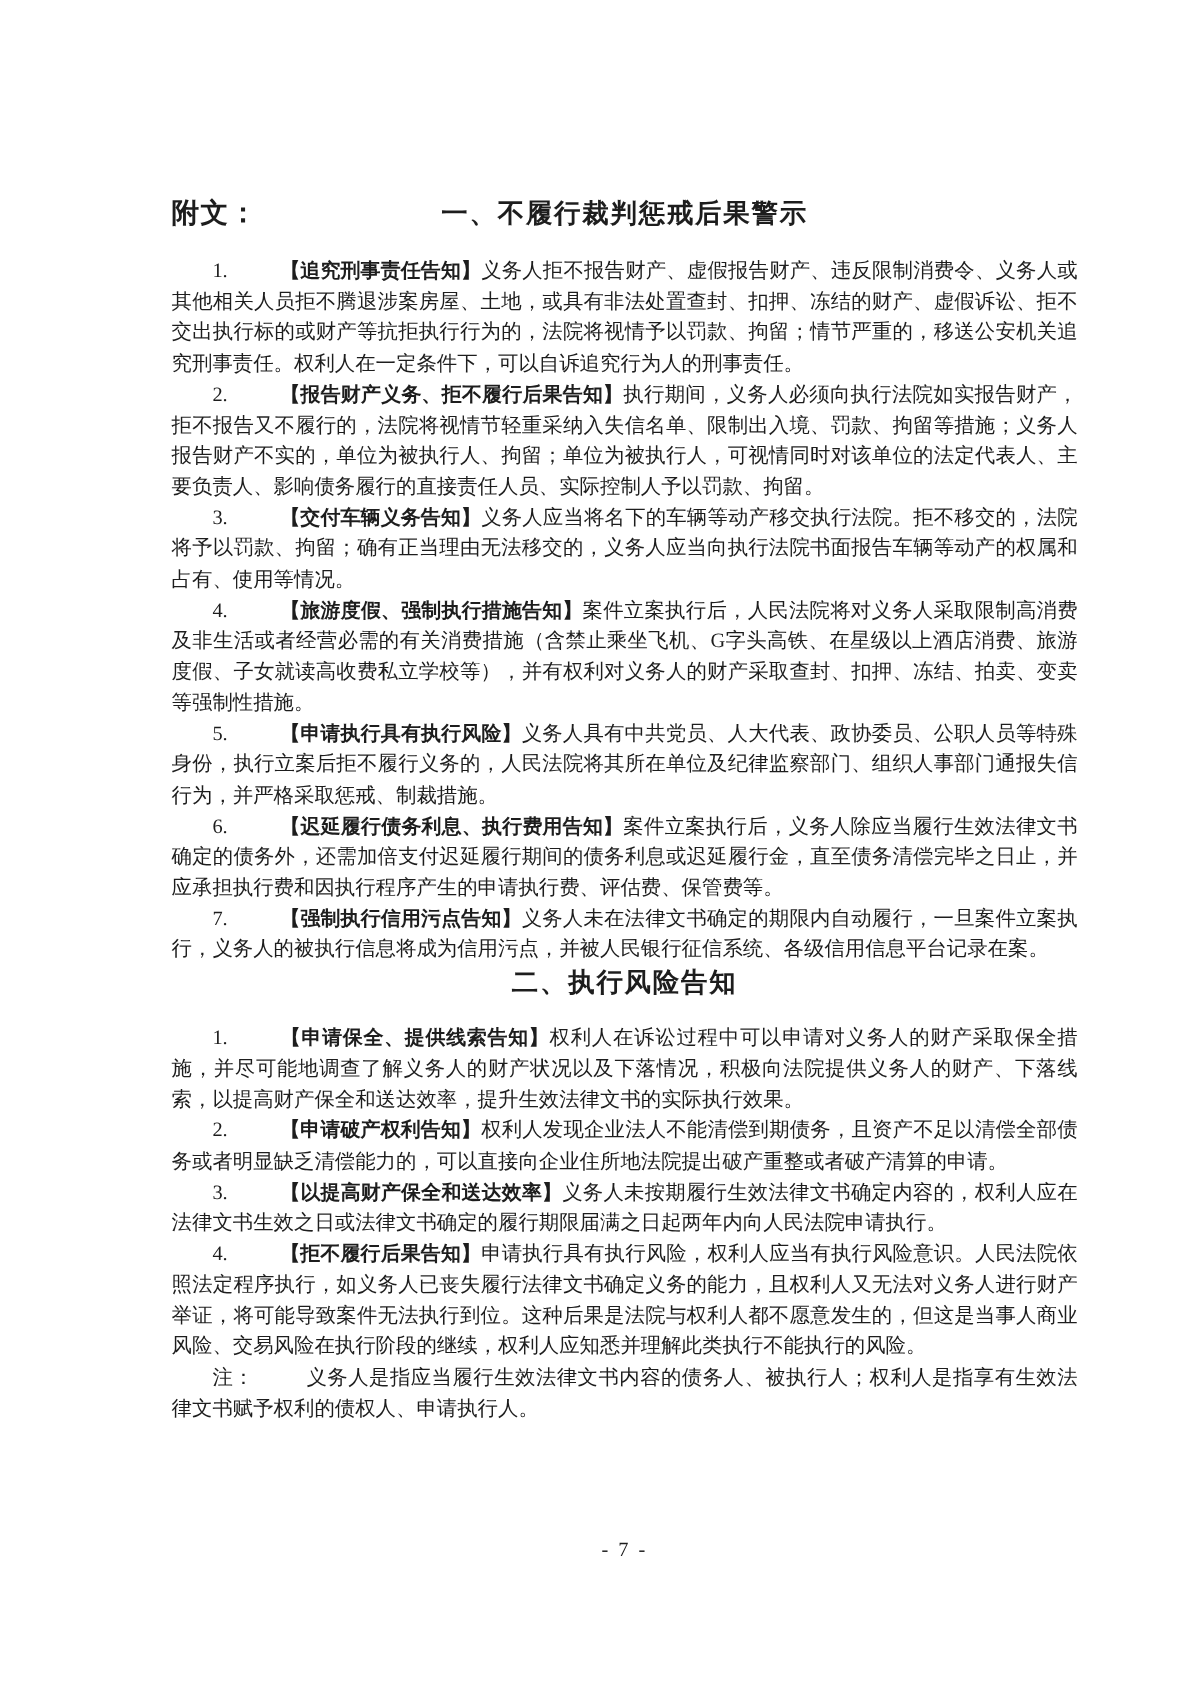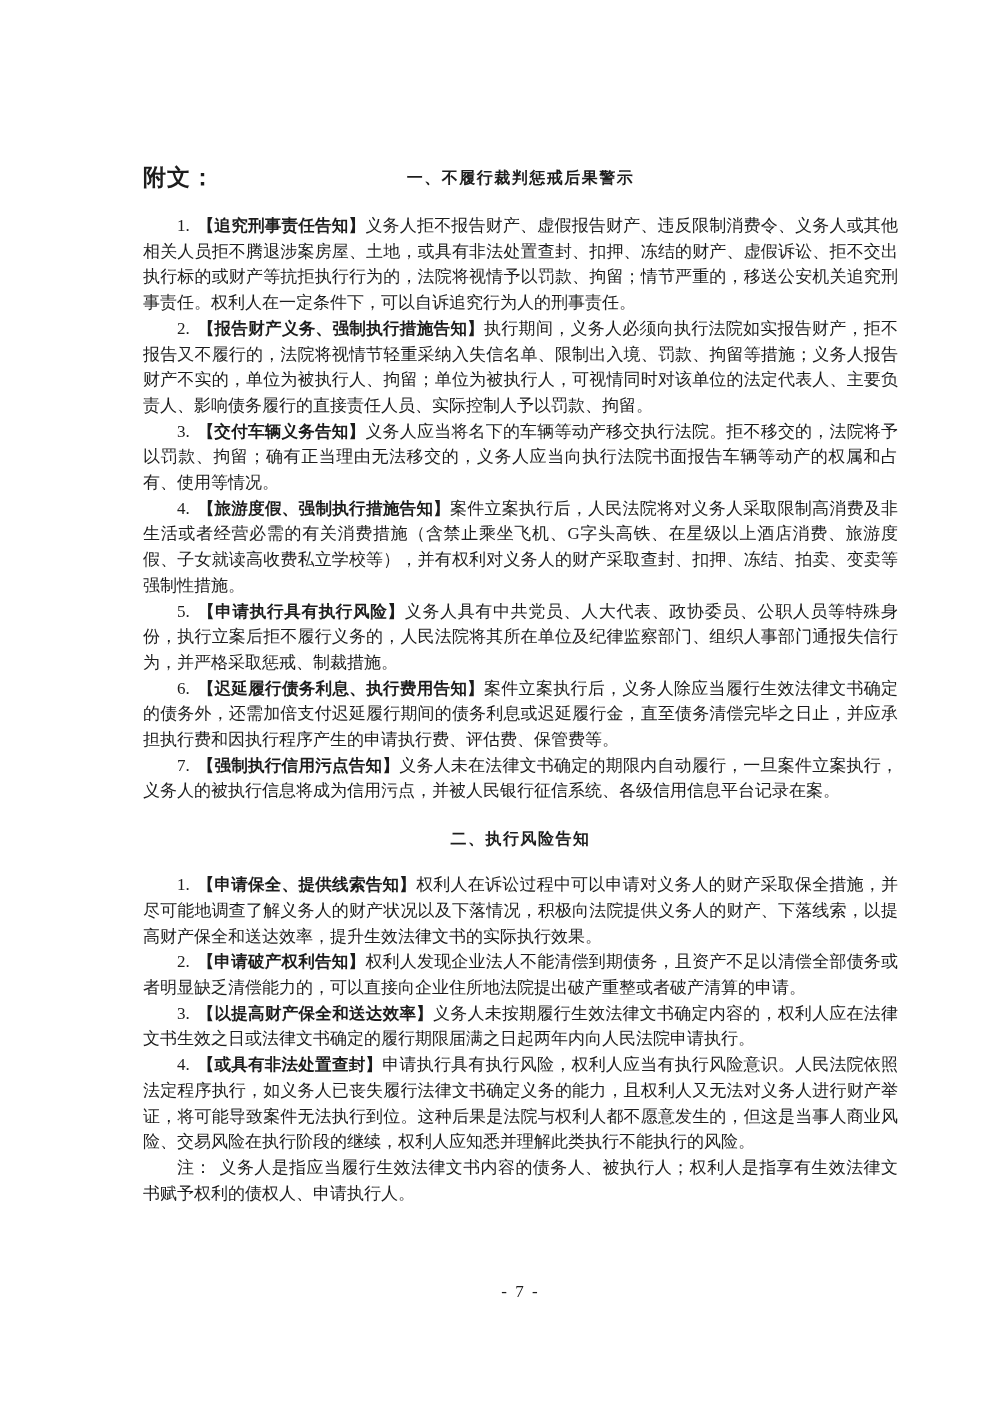--- a/index.html
+++ b/index.html
@@ -31,42 +31,43 @@
     font-family: "Liberation Sans", "DejaVu Sans", sans-serif;
     font-weight: bold;
     font-size: 23px;
     letter-spacing: 1px;
   }
   .sec-title {
     margin: 0;
     text-align: center;
     font-family: "Liberation Sans", "DejaVu Sans", sans-serif;
     font-weight: bold;
-    font-size: 16px;
+    font-size: 22px;
     letter-spacing: 1.5px;
     line-height: 29px;
   }
   .sec-title.second {
-    margin: 20px 0 19px 0;
+    margin: 0 0 19px 0;
   }
   .para {
     margin: 0;
     text-indent: 2em;
     font-size: 17px;
     line-height: 25.7px;
     text-align: justify;
     word-break: break-all;
   }
   .pnum {
     margin-right: 0.45em;
   }
   .ptag {
     font-weight: bold;
     font-family: "Liberation Sans", "DejaVu Sans", sans-serif;
     font-size: 16.6px;
+    margin-left: 36px;
   }
   .page-number {
     position: absolute;
     left: 143px;
     width: 755px;
     top: 1282px;
     text-align: center;
     font-size: 17px;
     letter-spacing: 2px;
     color: #1d1d1d;
@@ -77,33 +78,33 @@
 
 <div class="page">
 
   <div class="heading-row">
     <span class="attach-label">附文：</span>
     <h1 class="sec-title">一、不履行裁判惩戒后果警示</h1>
   </div>
 
   <div class="section">
     <p class="para"><span class="pnum">1.</span><span class="ptag">【追究刑事责任告知】</span><span class="pbody">义务人拒不报告财产、虚假报告财产、违反限制消费令、义务人或其他相关人员拒不腾退涉案房屋、土地，或具有非法处置查封、扣押、冻结的财产、虚假诉讼、拒不交出执行标的或财产等抗拒执行行为的，法院将视情予以罚款、拘留；情节严重的，移送公安机关追究刑事责任。权利人在一定条件下，可以自诉追究行为人的刑事责任。</span></p>
-    <p class="para"><span class="pnum">2.</span><span class="ptag">【报告财产义务、强制执行措施告知】</span><span class="pbody">执行期间，义务人必须向执行法院如实报告财产，拒不报告又不履行的，法院将视情节轻重采纳入失信名单、限制出入境、罚款、拘留等措施；义务人报告财产不实的，单位为被执行人、拘留；单位为被执行人，可视情同时对该单位的法定代表人、主要负责人、影响债务履行的直接责任人员、实际控制人予以罚款、拘留。</span></p>
+    <p class="para"><span class="pnum">2.</span><span class="ptag">【报告财产义务、拒不履行后果告知】</span><span class="pbody">执行期间，义务人必须向执行法院如实报告财产，拒不报告又不履行的，法院将视情节轻重采纳入失信名单、限制出入境、罚款、拘留等措施；义务人报告财产不实的，单位为被执行人、拘留；单位为被执行人，可视情同时对该单位的法定代表人、主要负责人、影响债务履行的直接责任人员、实际控制人予以罚款、拘留。</span></p>
     <p class="para"><span class="pnum">3.</span><span class="ptag">【交付车辆义务告知】</span><span class="pbody">义务人应当将名下的车辆等动产移交执行法院。拒不移交的，法院将予以罚款、拘留；确有正当理由无法移交的，义务人应当向执行法院书面报告车辆等动产的权属和占有、使用等情况。</span></p>
     <p class="para"><span class="pnum">4.</span><span class="ptag">【旅游度假、强制执行措施告知】</span><span class="pbody">案件立案执行后，人民法院将对义务人采取限制高消费及非生活或者经营必需的有关消费措施（含禁止乘坐飞机、G字头高铁、在星级以上酒店消费、旅游度假、子女就读高收费私立学校等），并有权利对义务人的财产采取查封、扣押、冻结、拍卖、变卖等强制性措施。</span></p>
     <p class="para"><span class="pnum">5.</span><span class="ptag">【申请执行具有执行风险】</span><span class="pbody">义务人具有中共党员、人大代表、政协委员、公职人员等特殊身份，执行立案后拒不履行义务的，人民法院将其所在单位及纪律监察部门、组织人事部门通报失信行为，并严格采取惩戒、制裁措施。</span></p>
     <p class="para"><span class="pnum">6.</span><span class="ptag">【迟延履行债务利息、执行费用告知】</span><span class="pbody">案件立案执行后，义务人除应当履行生效法律文书确定的债务外，还需加倍支付迟延履行期间的债务利息或迟延履行金，直至债务清偿完毕之日止，并应承担执行费和因执行程序产生的申请执行费、评估费、保管费等。</span></p>
     <p class="para"><span class="pnum">7.</span><span class="ptag">【强制执行信用污点告知】</span><span class="pbody">义务人未在法律文书确定的期限内自动履行，一旦案件立案执行，义务人的被执行信息将成为信用污点，并被人民银行征信系统、各级信用信息平台记录在案。</span></p>
   </div>
 
   <h2 class="sec-title second">二、执行风险告知</h2>
 
   <div class="section">
     <p class="para"><span class="pnum">1.</span><span class="ptag">【申请保全、提供线索告知】</span><span class="pbody">权利人在诉讼过程中可以申请对义务人的财产采取保全措施，并尽可能地调查了解义务人的财产状况以及下落情况，积极向法院提供义务人的财产、下落线索，以提高财产保全和送达效率，提升生效法律文书的实际执行效果。</span></p>
     <p class="para"><span class="pnum">2.</span><span class="ptag">【申请破产权利告知】</span><span class="pbody">权利人发现企业法人不能清偿到期债务，且资产不足以清偿全部债务或者明显缺乏清偿能力的，可以直接向企业住所地法院提出破产重整或者破产清算的申请。</span></p>
     <p class="para"><span class="pnum">3.</span><span class="ptag">【以提高财产保全和送达效率】</span><span class="pbody">义务人未按期履行生效法律文书确定内容的，权利人应在法律文书生效之日或法律文书确定的履行期限届满之日起两年内向人民法院申请执行。</span></p>
-    <p class="para"><span class="pnum">4.</span><span class="ptag">【或具有非法处置查封】</span><span class="pbody">申请执行具有执行风险，权利人应当有执行风险意识。人民法院依照法定程序执行，如义务人已丧失履行法律文书确定义务的能力，且权利人又无法对义务人进行财产举证，将可能导致案件无法执行到位。这种后果是法院与权利人都不愿意发生的，但这是当事人商业风险、交易风险在执行阶段的继续，权利人应知悉并理解此类执行不能执行的风险。</span></p>
+    <p class="para"><span class="pnum">4.</span><span class="ptag">【拒不履行后果告知】</span><span class="pbody">申请执行具有执行风险，权利人应当有执行风险意识。人民法院依照法定程序执行，如义务人已丧失履行法律文书确定义务的能力，且权利人又无法对义务人进行财产举证，将可能导致案件无法执行到位。这种后果是法院与权利人都不愿意发生的，但这是当事人商业风险、交易风险在执行阶段的继续，权利人应知悉并理解此类执行不能执行的风险。</span></p>
     <p class="para"><span class="pnum">注：</span><span class="ptag"></span><span class="pbody">义务人是指应当履行生效法律文书内容的债务人、被执行人；权利人是指享有生效法律文书赋予权利的债权人、申请执行人。</span></p>
   </div>
 
   <div class="page-number">- 7 -</div>
 
 </div>
 
 </body></html>

